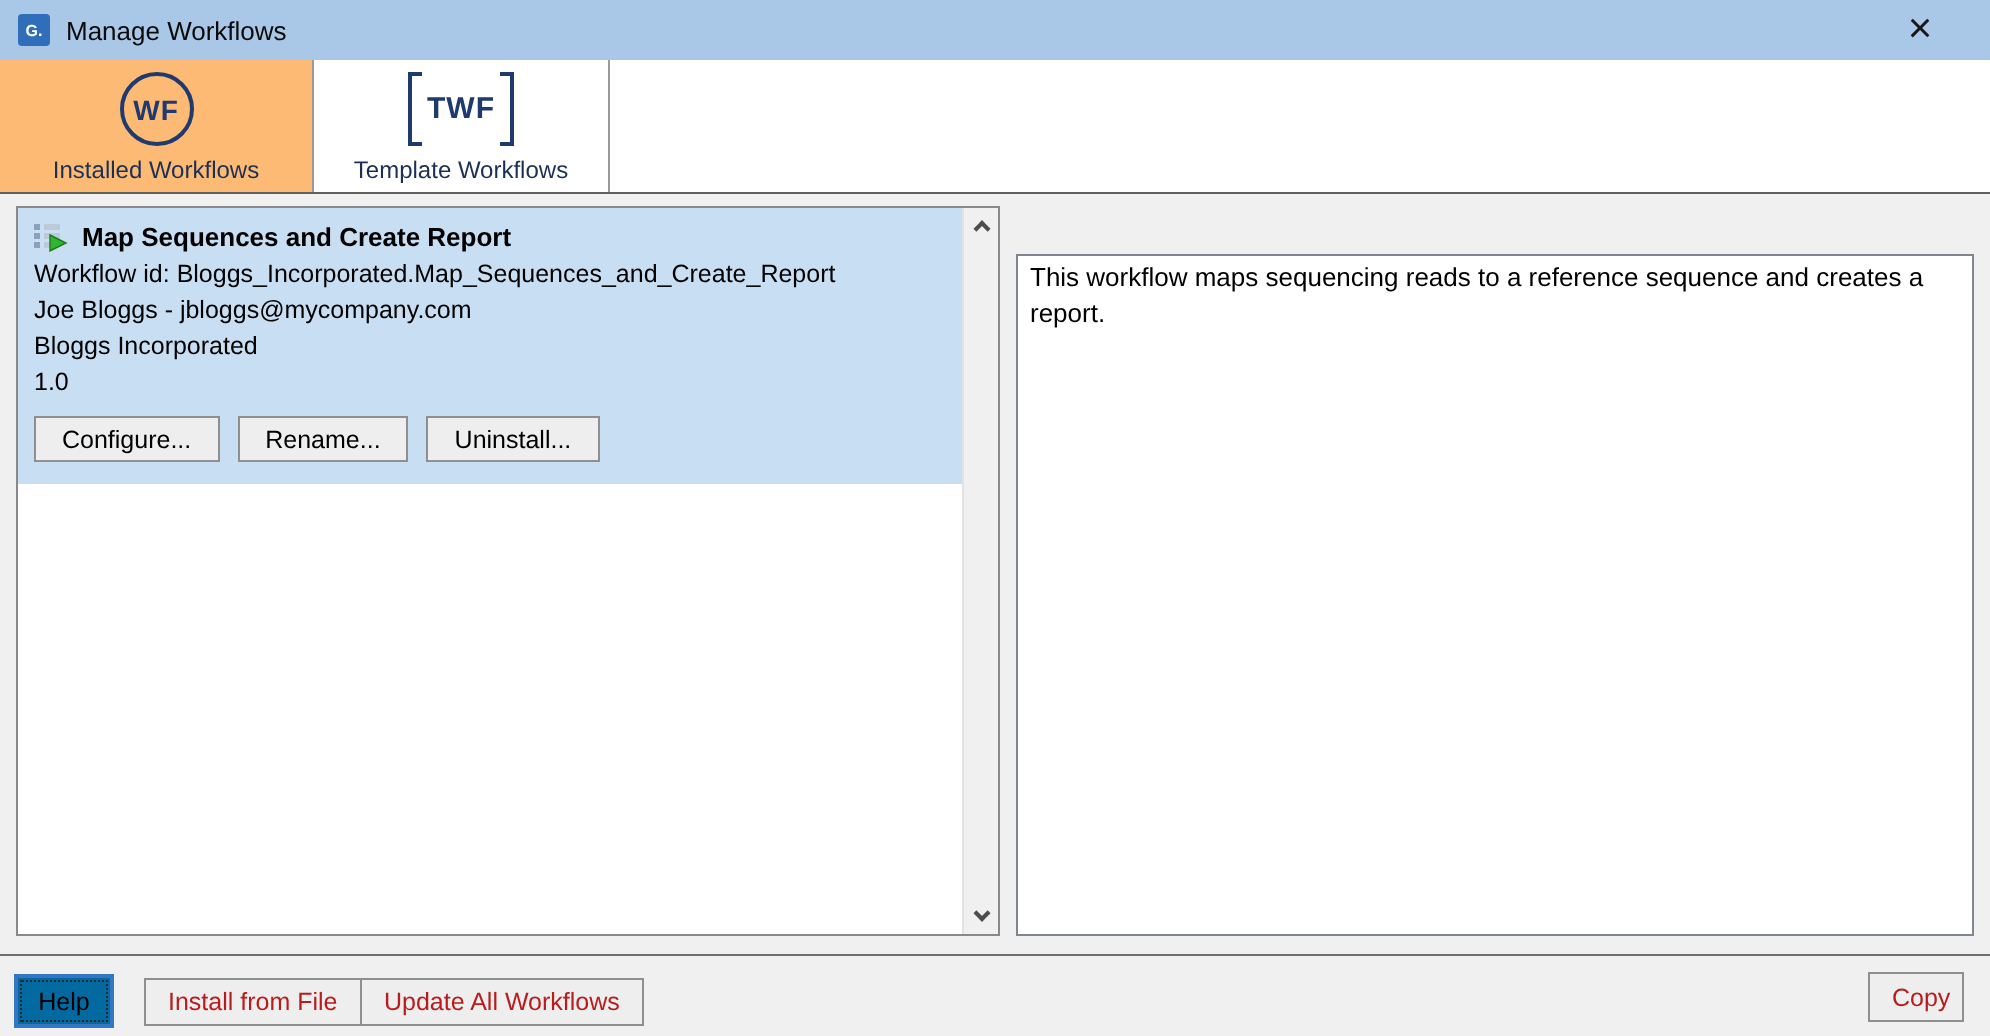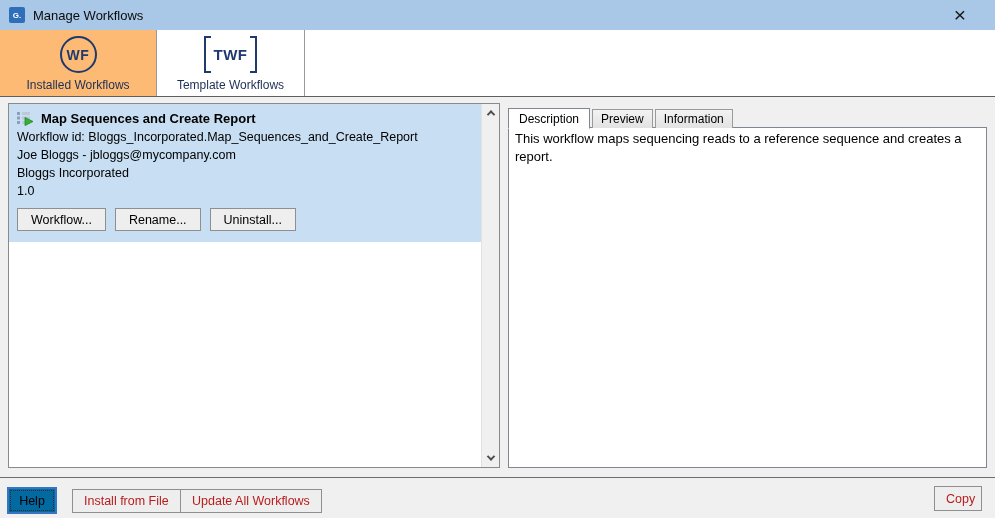--- a/index.html
+++ b/index.html
@@ -145,41 +145,36 @@
               <rect x="5" y="10" width="5" height="3" fill="#bcc9d8"></rect>
             <polygon points="8,6.5 16,10.5 8,14.5" fill="#2fb52f" stroke="#1d7a1d" stroke-width="0.7"></polygon>
           </svg>
           <span class="workflow-name">Map Sequences and Create Report</span>
         </div>
         <div class="item-line">Workflow id: Bloggs_Incorporated.Map_Sequences_and_Create_Report</div>
         <div class="item-line">Joe Bloggs - jbloggs@mycompany.com</div>
         <div class="item-line">Bloggs Incorporated</div>
         <div class="item-line">1.0</div>
         <div class="btn-row">
-          <button class="wbtn">Workflow...</button>
+          <button class="wbtn">Configure...</button>
           <button class="wbtn">Rename...</button>
           <button class="wbtn">Uninstall...</button>
         </div>
       </div>
     </div>
     <div class="vscroll">
       <div class="scroll-btn up">
           <div class="chev up"></div>
         </div>
       <div class="scroll-btn down">
           <div class="chev down"></div>
         </div>
     </div>
   </div>
 
-  <div class="rtabs">
-    <div class="rtab active">Description</div>
-    <div class="rtab">Preview</div>
-    <div class="rtab">Information</div>
-  </div>
   <div class="desc-box">
     <div class="desc-text">This workflow maps sequencing reads to a reference sequence and creates a report.</div>
   </div>
 
   <div class="footer-line"></div>
   <button class="help-btn">
     <span class="focus-rect"></span>
     <span>Help</span>
   </button>
   <button class="footer-btn btn-install">Install from File</button>

